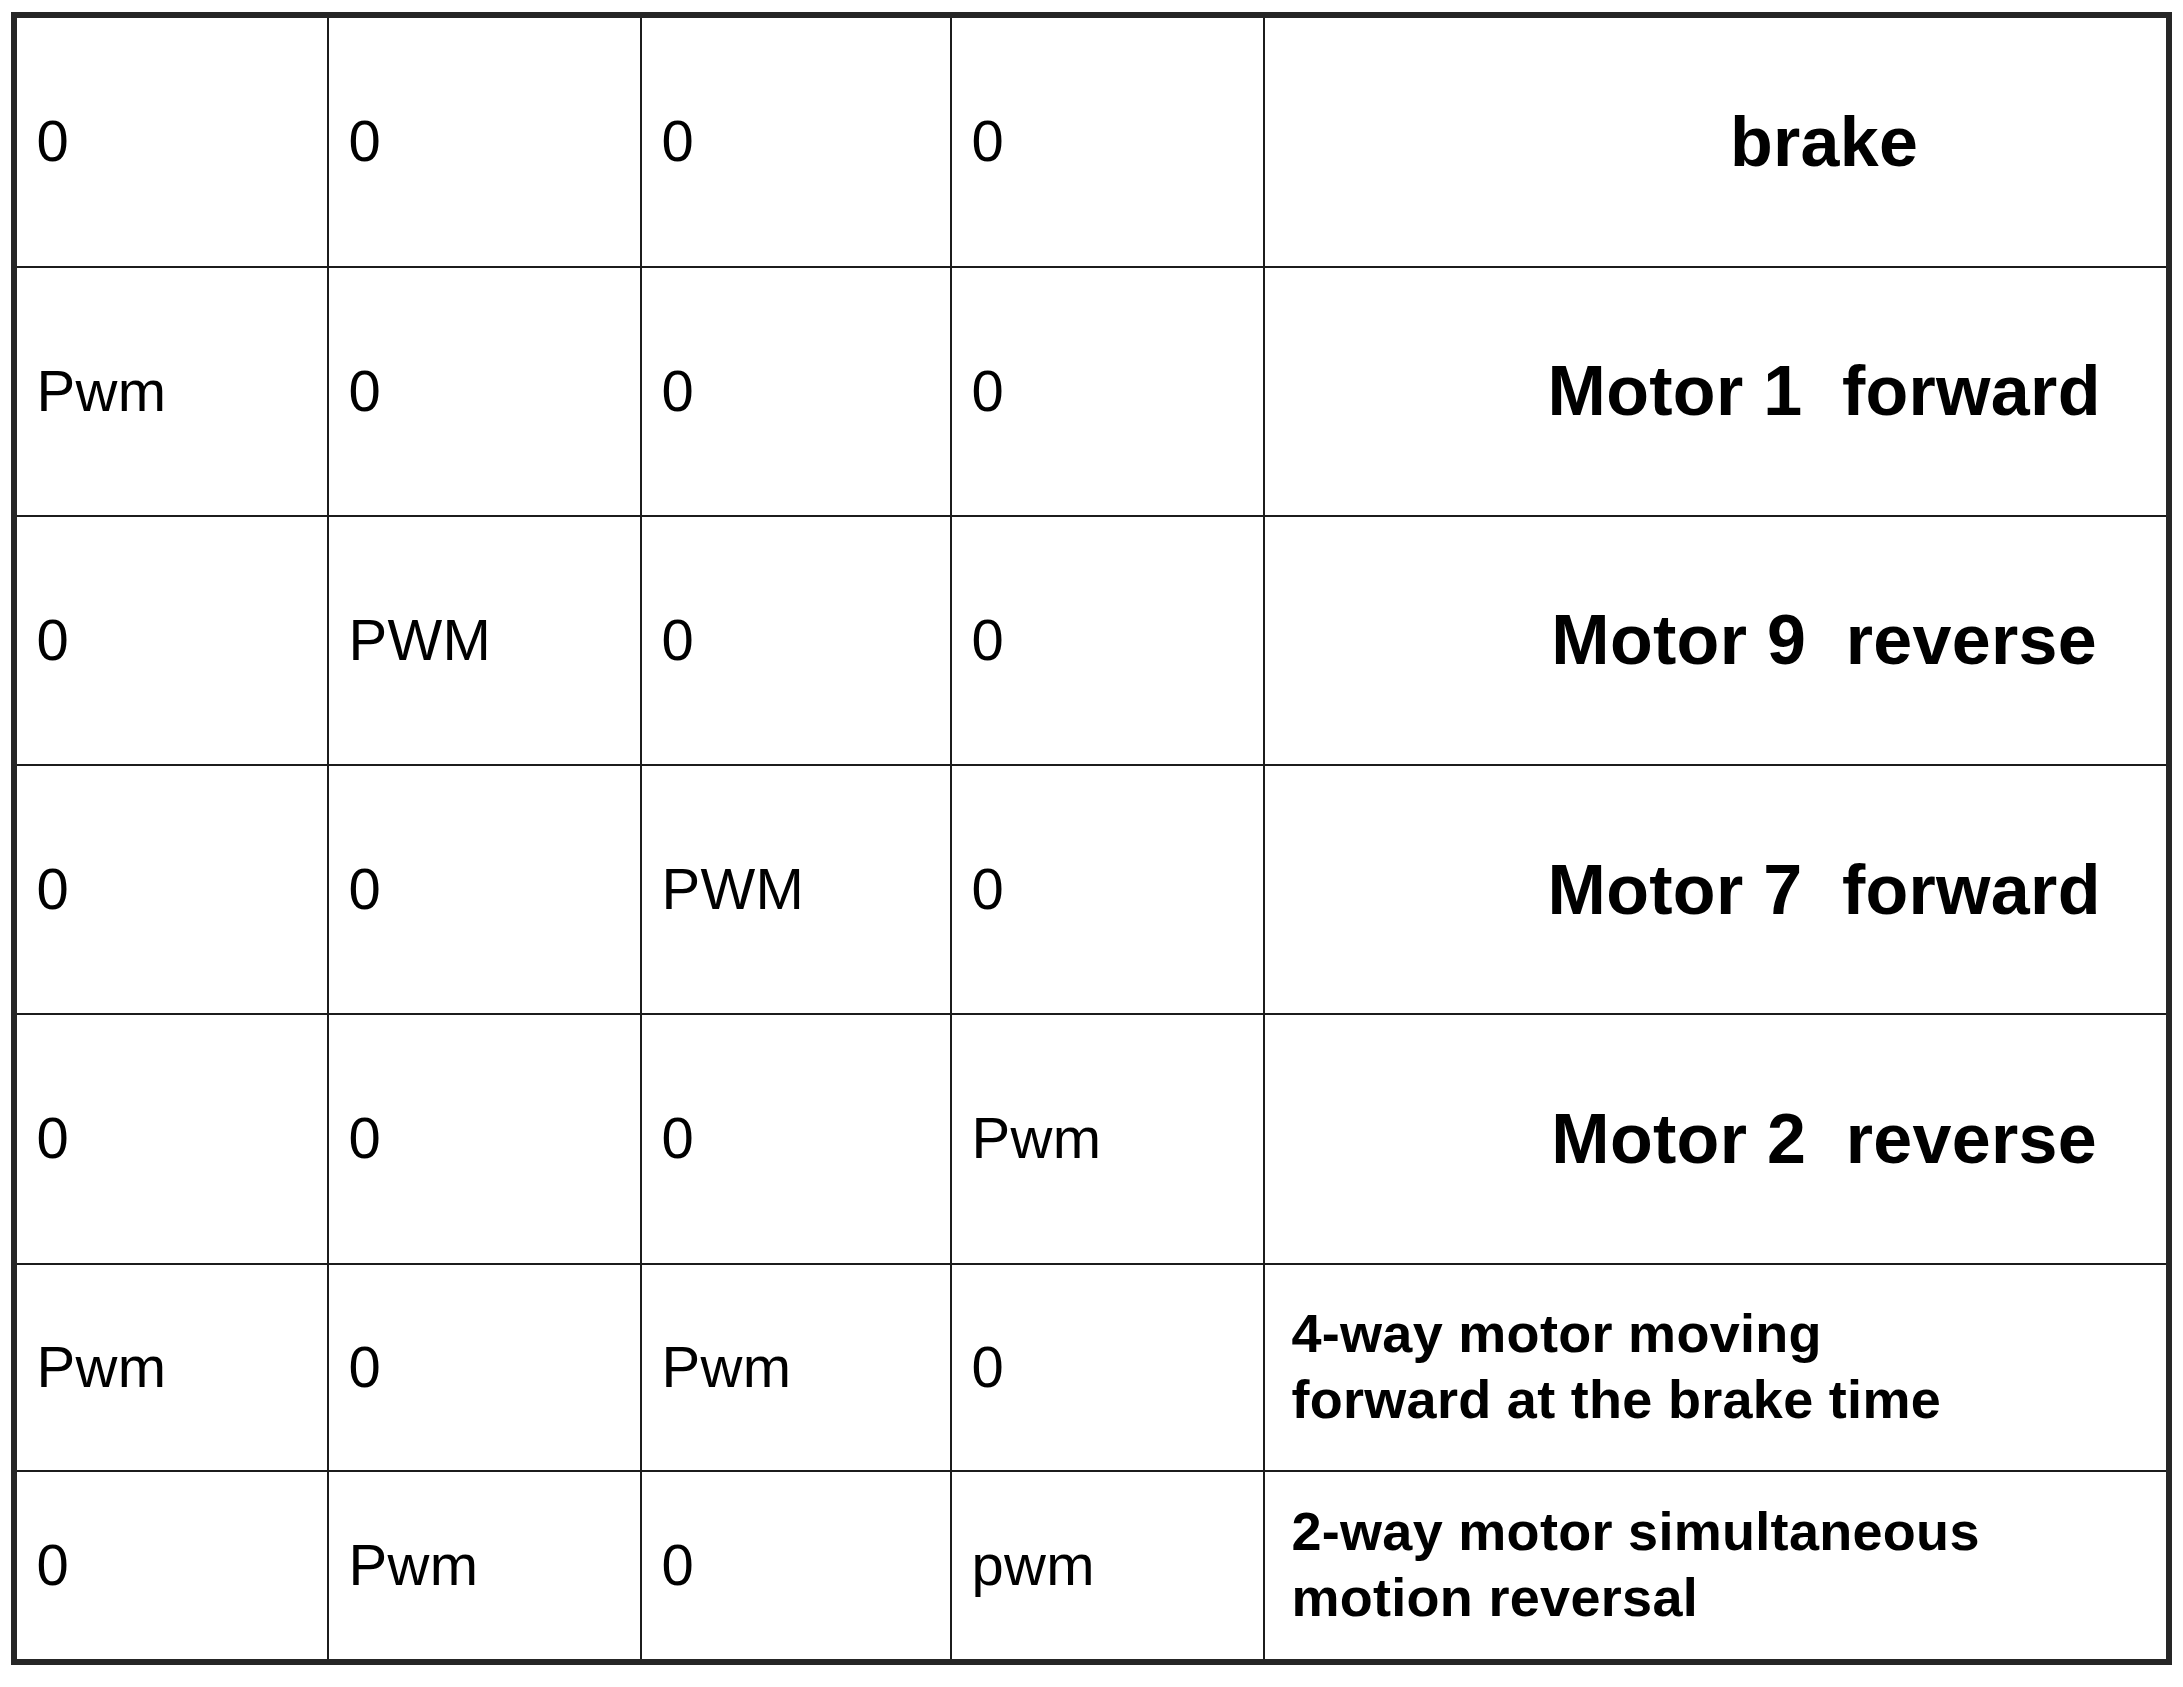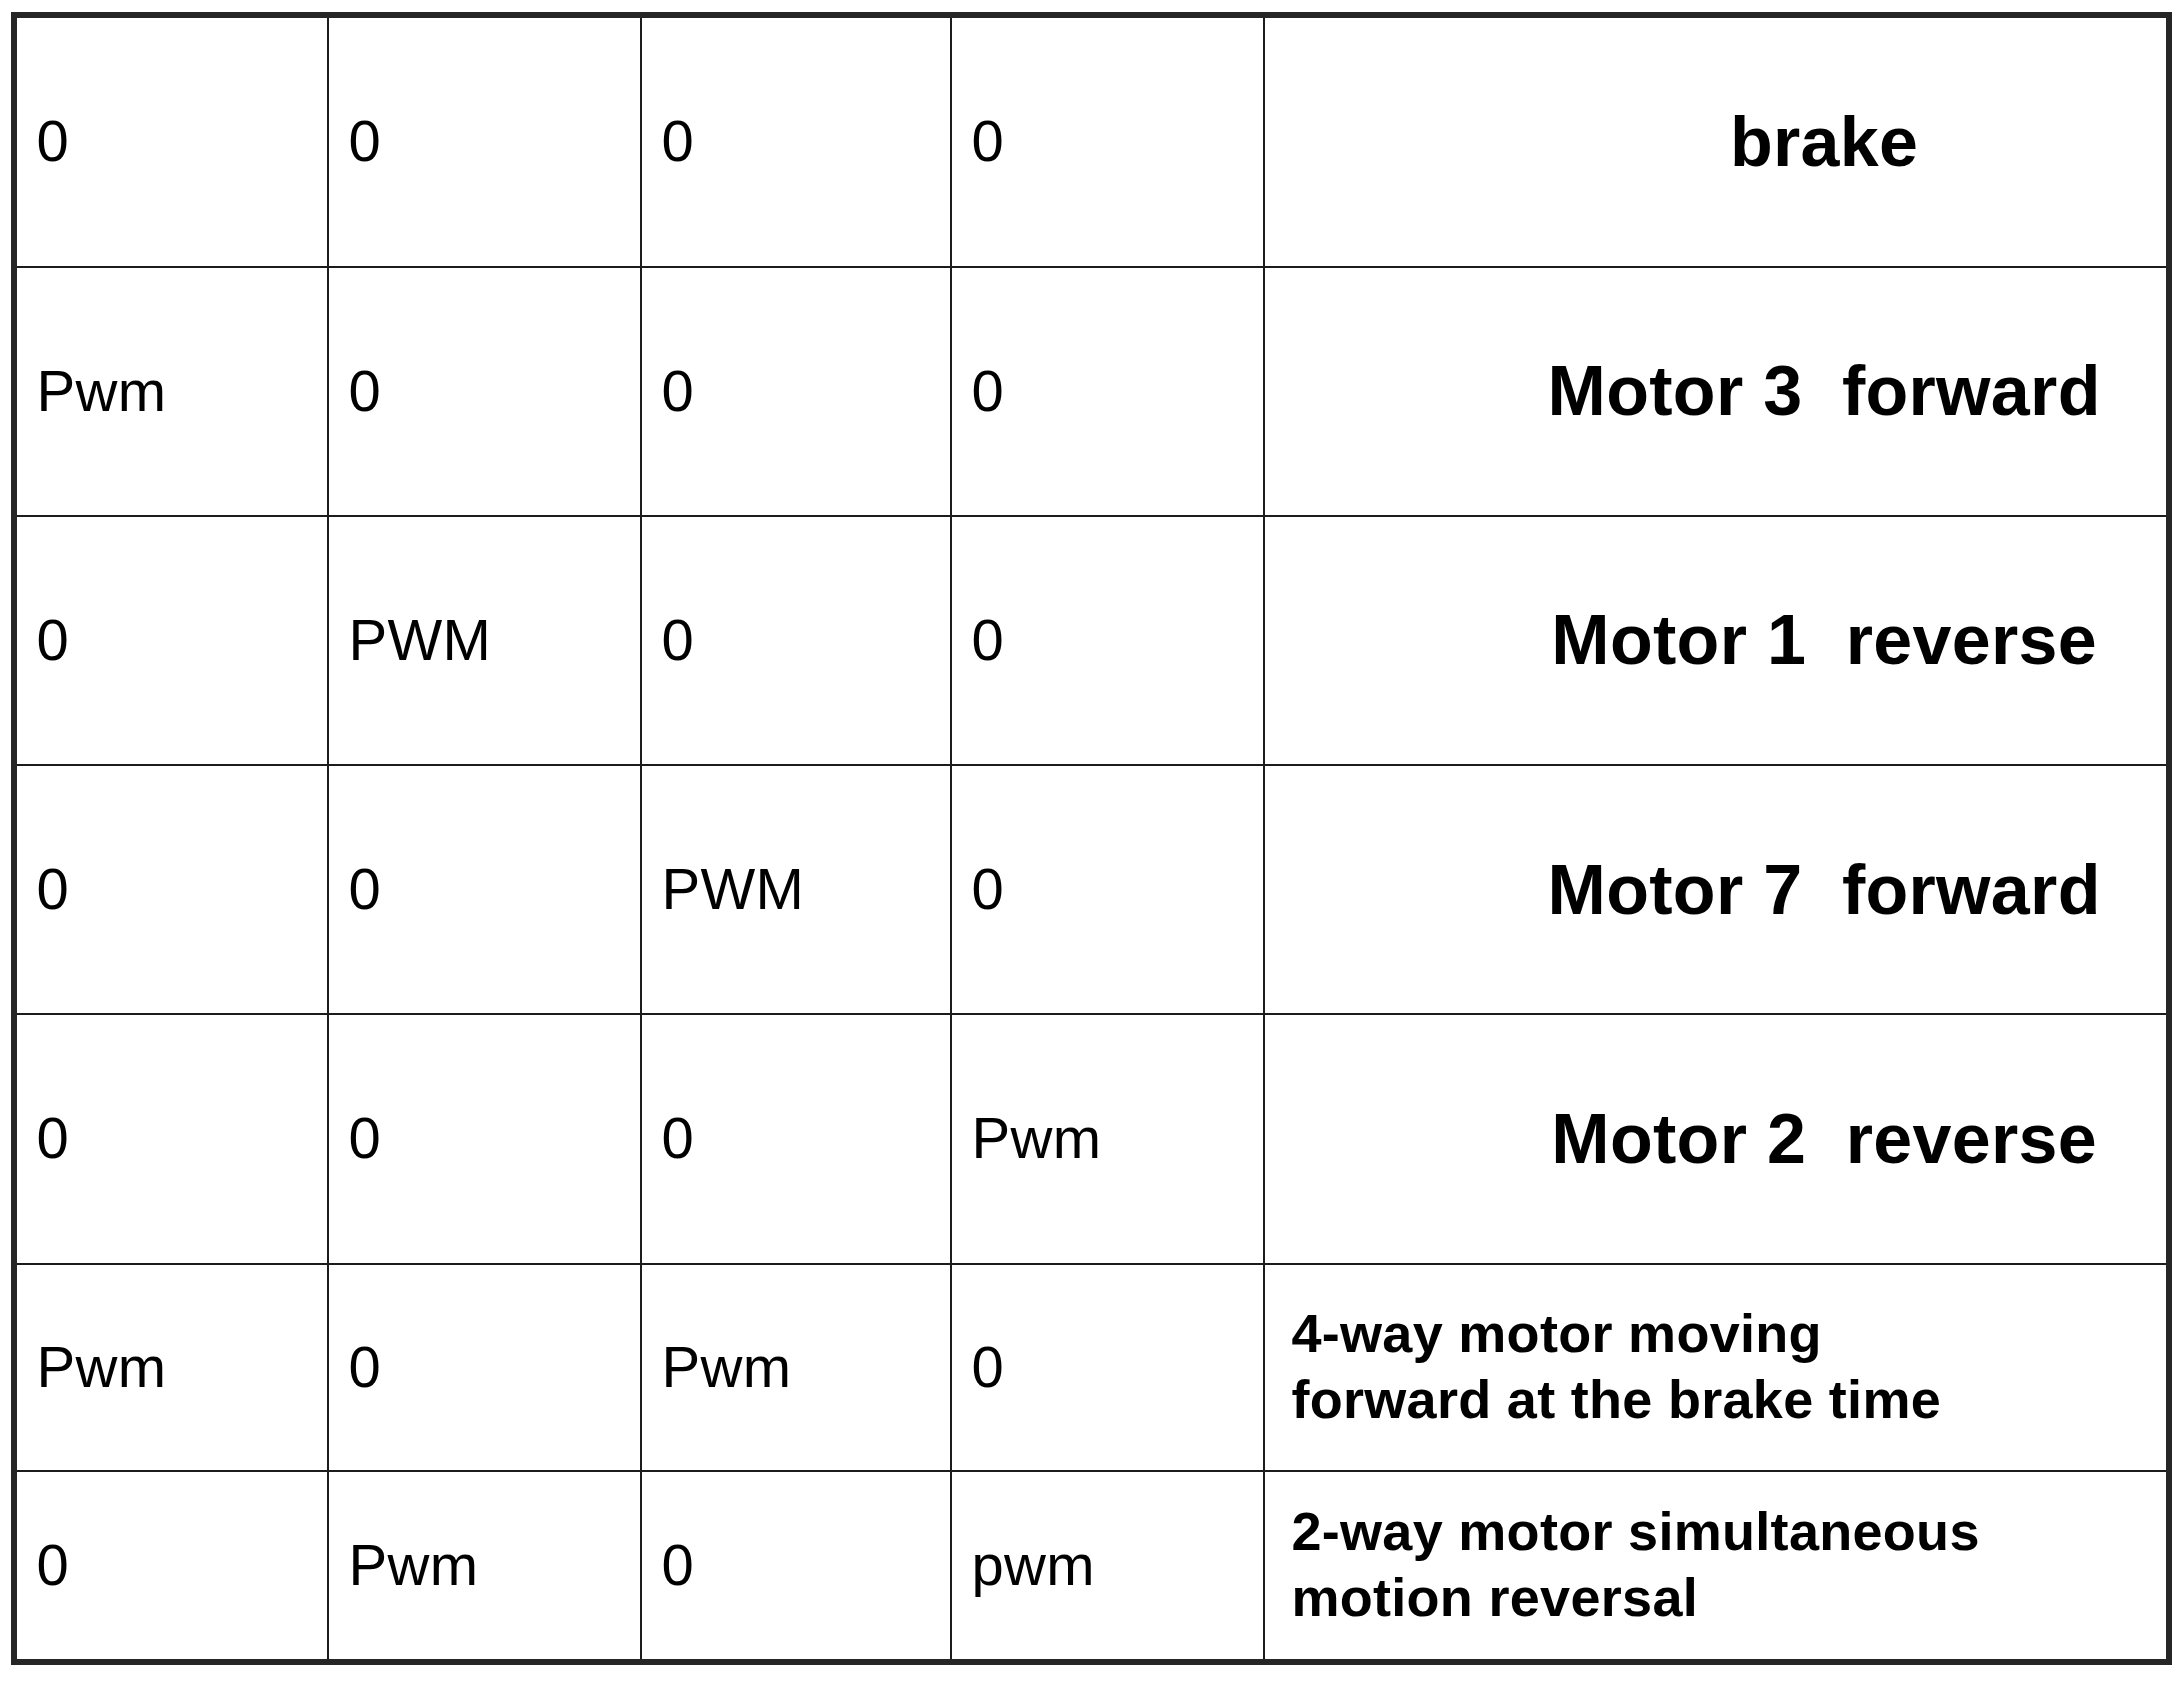--- a/index.html
+++ b/index.html
@@ -139,31 +139,31 @@
           <span class="line">brake</span>
         </td>
       </tr>
 
       <tr class="r-1">
         <td class="sig">Pwm</td>
         <td class="sig">0</td>
         <td class="sig">0</td>
         <td class="sig">0</td>
         <td class="status">
-          <span class="line">Motor 3  forward</span>
+          <span class="line">Motor 1  forward</span>
         </td>
       </tr>
 
       <tr class="r-2">
         <td class="sig">0</td>
         <td class="sig">PWM</td>
         <td class="sig">0</td>
         <td class="sig">0</td>
         <td class="status">
-          <span class="line">Motor 1  reverse</span>
+          <span class="line">Motor 9  reverse</span>
         </td>
       </tr>
 
       <tr class="r-3">
         <td class="sig">0</td>
         <td class="sig">0</td>
         <td class="sig">PWM</td>
         <td class="sig">0</td>
         <td class="status">
           <span class="line">Motor 7  forward</span>

